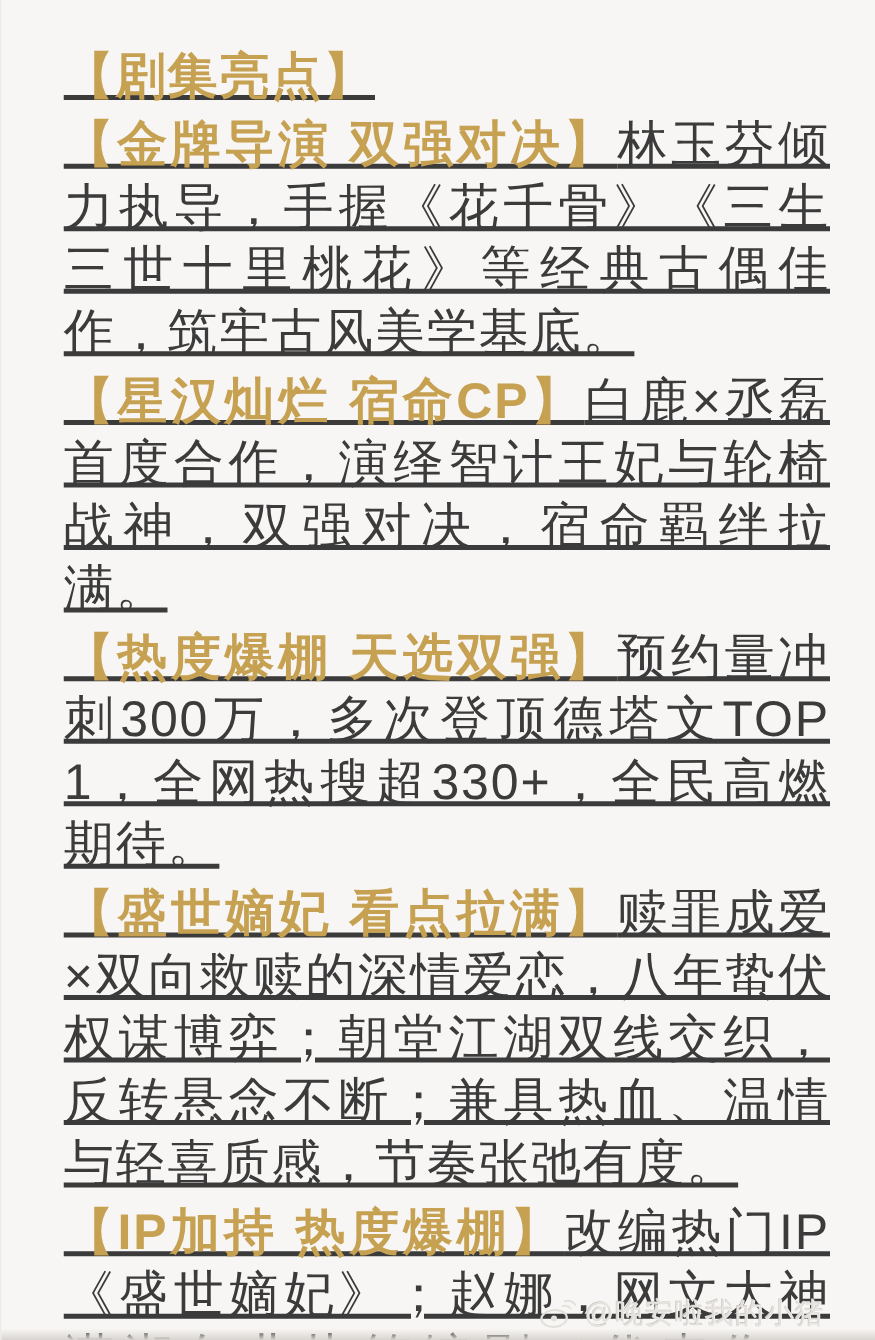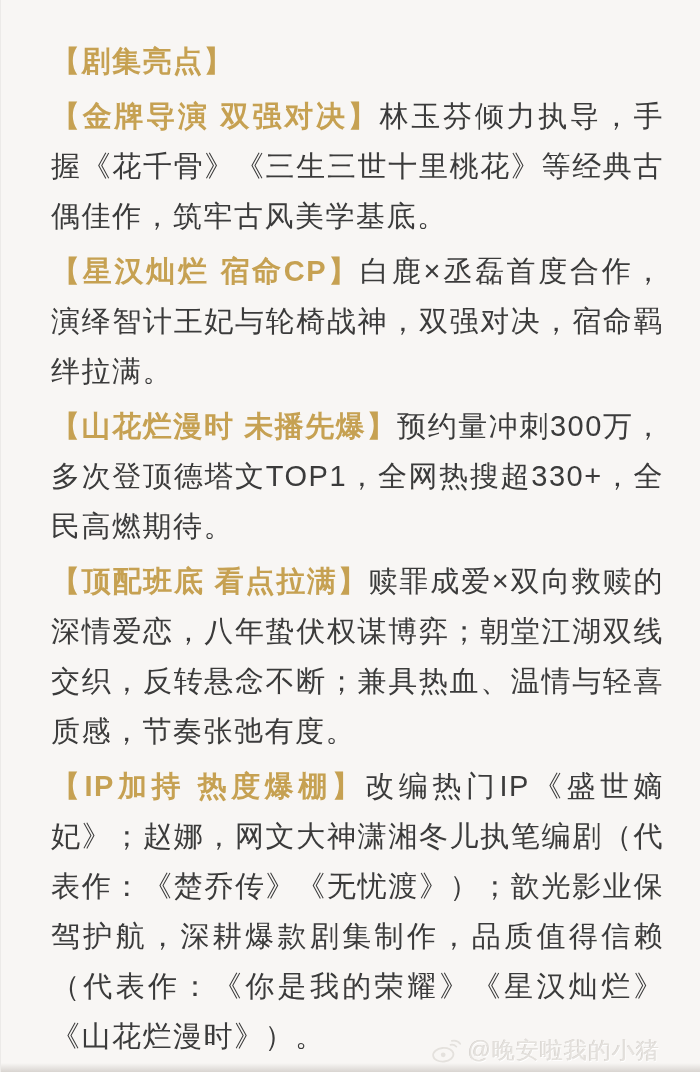--- a/index.html
+++ b/index.html
@@ -11,26 +11,27 @@
     overflow: hidden;
     font-family: "Liberation Sans", "DejaVu Sans", sans-serif;
     box-sizing: border-box;
     border-left: 1px solid #eceae8;
   }
   .content {
     padding: 36px 36px 0 50px;
   }
   .para {
     margin: 0 0 5px 0;
-    font-size: 29px;
+    font-size: 40px;
     line-height: 50px;
     letter-spacing: 1.5px;
     text-align: justify;
     color: #3b3b3b;
     word-break: break-all;
+    text-decoration: underline;
   }
   .gold {
     color: #c6a152;
     font-weight: bold;
   }
   .watermark {
     position: absolute;
     right: 40px;
     bottom: 6px;
     display: flex;
@@ -55,23 +56,23 @@
 
 <div class="page">
   <div class="content">
 
     <p class="para"><span class="gold">【剧集亮点】</span></p>
 
     <p class="para"><span class="gold">【金牌导演 双强对决】</span><span>林玉芬倾力执导，手握《花千骨》《三生三世十里桃花》等经典古偶佳作，筑牢古风美学基底。</span></p>
 
     <p class="para"><span class="gold">【星汉灿烂 宿命CP】</span><span>白鹿×丞磊首度合作，演绎智计王妃与轮椅战神，双强对决，宿命羁绊拉满。</span></p>
 
-    <p class="para"><span class="gold">【山花烂漫时 未播先爆】</span><span>预约量冲刺300万，多次登顶德塔文TOP1，全网热搜超330+，全民高燃期待。</span></p>
+    <p class="para"><span class="gold">【热度爆棚 天选双强】</span><span>预约量冲刺300万，多次登顶德塔文TOP1，全网热搜超330+，全民高燃期待。</span></p>
 
-    <p class="para"><span class="gold">【顶配班底 看点拉满】</span><span>赎罪成爱×双向救赎的深情爱恋，八年蛰伏权谋博弈；朝堂江湖双线交织，反转悬念不断；兼具热血、温情与轻喜质感，节奏张弛有度。</span></p>
+    <p class="para"><span class="gold">【盛世嫡妃 看点拉满】</span><span>赎罪成爱×双向救赎的深情爱恋，八年蛰伏权谋博弈；朝堂江湖双线交织，反转悬念不断；兼具热血、温情与轻喜质感，节奏张弛有度。</span></p>
 
     <p class="para"><span class="gold">【IP加持 热度爆棚】</span><span>改编热门IP《盛世嫡妃》；赵娜，网文大神潇湘冬儿执笔编剧（代表作：《楚乔传》《无忧渡》）；歆光影业保驾护航，深耕爆款剧集制作，品质值得信赖（代表作：《你是我的荣耀》《星汉灿烂》《山花烂漫时》）。</span></p>
 
   </div>
 
   <div class="watermark">
     <span class="wm-icon">
       <svg width="30" height="26" viewBox="0 0 30 26" fill="none">
         <path d="M13.2 23.5c-5.6.5-10.5-2-11-5.7-.5-3.7 3.6-7.2 9.2-7.8 5.6-.5 10.5 2 11 5.7.5 3.7-3.6 7.3-9.2 7.8z" stroke="currentColor" stroke-width="1.8"></path>
         <circle cx="12.2" cy="16.8" r="2.4" fill="currentColor"></circle>

